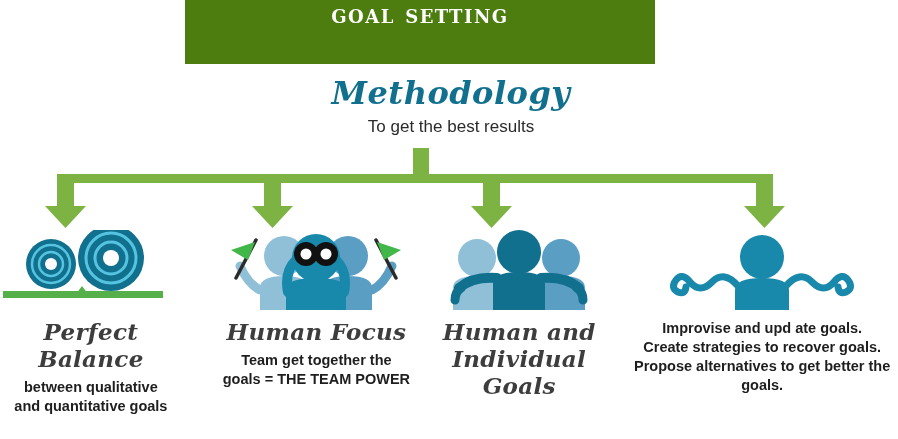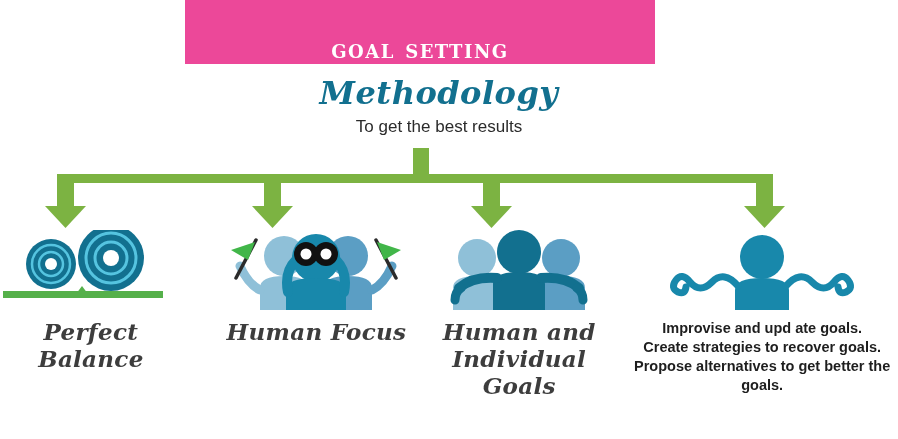--- a/index.html
+++ b/index.html
@@ -15,39 +15,39 @@
     position: relative;
   }
 
   
   #title-banner {
     position: absolute;
     left: 185px;
     top: 0px;
     width: 470px;
     height: 64px;
-    background: #ec4899;
+    background: #4d7c0f;
     display: flex;
-    align-items: flex-end;
+    align-items: flex-start;
     justify-content: center;
   }
   #title-text {
     color: #ffffff;
     font-family: "DejaVu Serif", "Liberation Serif", serif;
     font-weight: bold;
     font-size: 25px;
     letter-spacing: 1.5px;
     font-variant: small-caps;
     text-transform: lowercase;
   }
 
   
   #methodology-block {
     position: absolute;
-    left: 4px;
+    left: 16px;
     top: 74px;
     width: 832px;
     text-align: center;
     padding-left: 19px;
   }
   #methodology-title {
     color: #12708f;
     font-family: "DejaVu Serif", serif;
     font-style: italic;
     font-weight: bold;
@@ -187,20 +187,22 @@
           <circle cx="108" cy="28" r="16" fill="none" stroke="#55c4e0" stroke-width="3"></circle>
           <circle cx="108" cy="28" r="8" fill="#ffffff"></circle>
         </g>
 
         <rect x="0" y="61" width="160" height="7" fill="#55b04a"></rect>
 
         <polygon points="70,68 88,68 79,56" fill="#55b04a"></polygon>
       </svg>
     </div>
     <div class="col-title">Perfect Balance</div>
+    <div class="col-body">between qualitative
+and quantitative goals</div>
   </div>
 
   <div class="column col-2">
     <div class="icon-wrap">
       <svg width="180" height="80" viewBox="0 0 180 80">
 
         <g fill="#8fc0d8">
           <circle cx="58" cy="26" r="20"></circle>
           <path d="M34 80 L34 58 Q34 46 58 46 Q82 46 82 58 L82 80 Z"></path>
           <path d="M34 60 Q22 54 14 36" stroke="#8fc0d8" stroke-width="9" fill="none" stroke-linecap="round"></path>
@@ -228,20 +230,22 @@
         <g>
           <circle cx="80" cy="24" r="12" fill="#111111"></circle>
           <circle cx="100" cy="24" r="12" fill="#111111"></circle>
           <circle cx="80" cy="24" r="5.5" fill="#ffffff"></circle>
           <circle cx="100" cy="24" r="5.5" fill="#ffffff"></circle>
           <rect x="86" y="19" width="8" height="8" fill="#111111"></rect>
         </g>
       </svg>
     </div>
     <div class="col-title">Human Focus</div>
+    <div class="col-body">Team get together the
+goals = THE TEAM POWER</div>
   </div>
 
   <div class="column col-3">
     <div class="icon-wrap">
       <svg width="160" height="80" viewBox="0 0 160 80">
 
         <g fill="#8fc0d8">
           <circle cx="38" cy="28" r="19"></circle>
           <path d="M14 80 L14 58 Q14 46 38 46 Q62 46 62 58 L62 80 Z"></path>
         </g>

